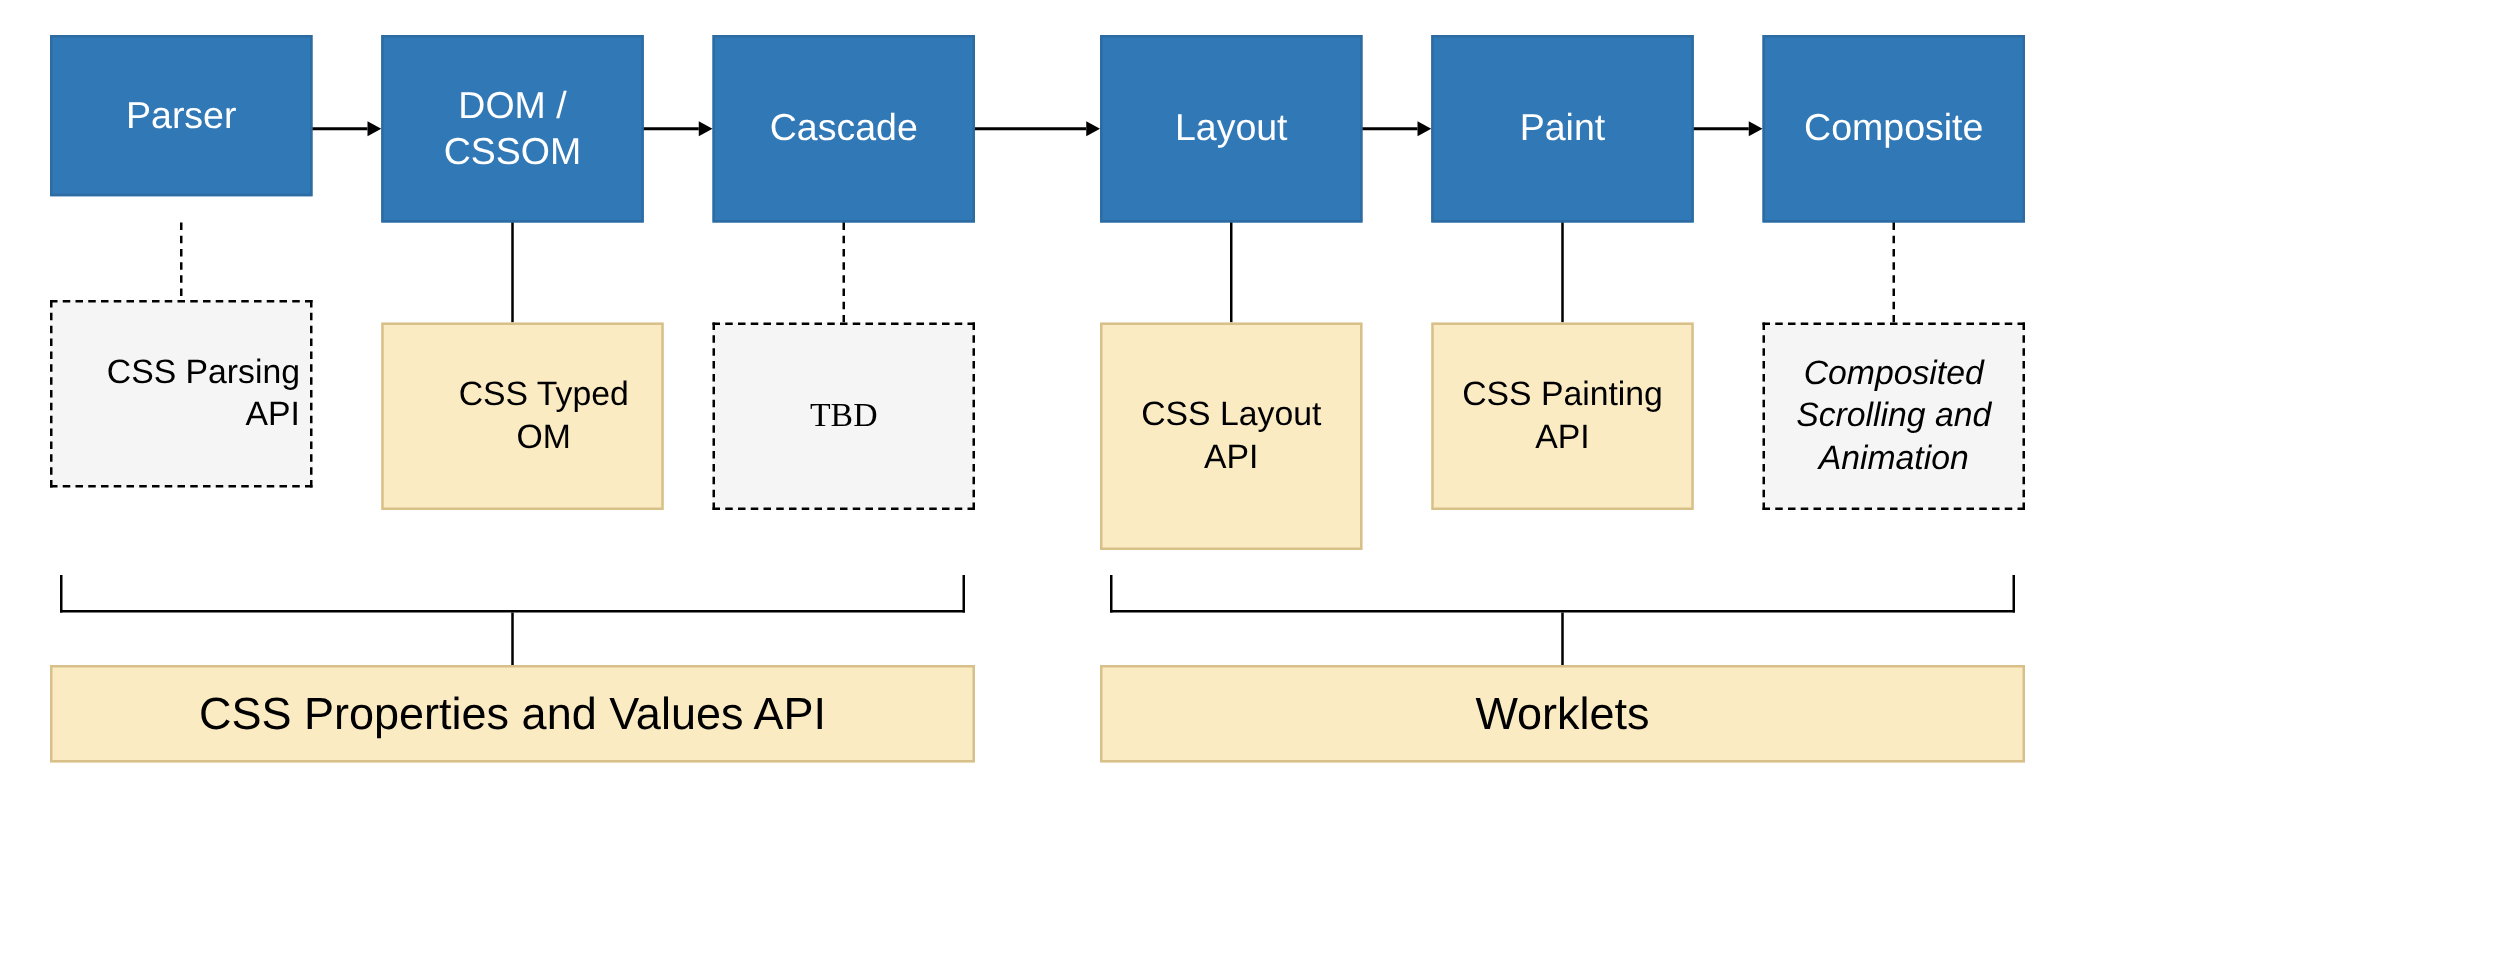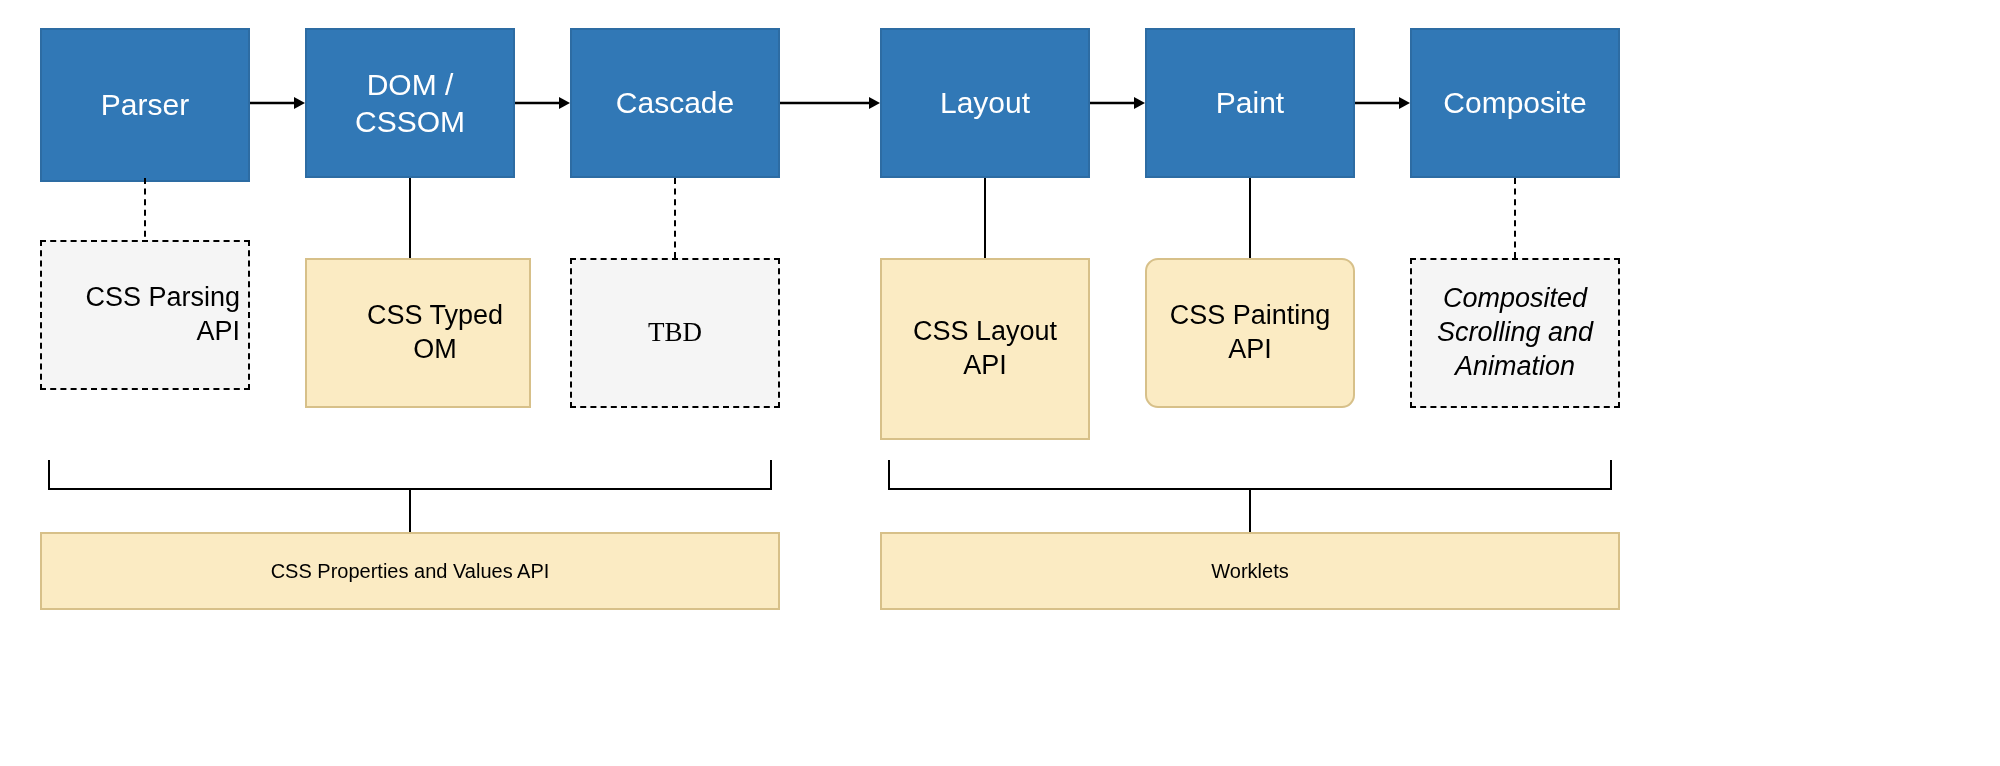--- a/index.html
+++ b/index.html
@@ -41,21 +41,21 @@
     background: #f5f5f5;
     border: 2px dashed #000000;
   }
   .bottom-bar {
     position: absolute;
     background: #fbebc3;
     border: 2px solid #d7c089;
     display: flex;
     align-items: center;
     justify-content: center;
-    font-size: 20px;
+    font-size: 36px;
     color: #000000;
     box-sizing: border-box;
   }
   .connector-v {
     position: absolute;
     width: 0;
     border-left: 2px solid #000000;
   }
   .connector-v.dashed {
     border-left-style: dashed;
@@ -75,21 +75,21 @@
   svg.arrow {
     position: absolute;
     overflow: visible;
   }
 </style>
 </head>
 <body>
 
 <div class="canvas">
 
-  <div class="box stage" style="left:40px;  top:28px; width:210px; height:154px;">
+  <div class="box stage" style="left:40px;  top:28px; width:210px; height:129px;">
       <span>Parser</span>
     </div>
   <div class="box stage" style="left:305px; top:28px; width:210px; height:150px; white-space:pre-line;"><span>DOM /
 CSSOM</span></div>
   <div class="box stage" style="left:570px; top:28px; width:210px; height:150px;">
       <span>Cascade</span>
     </div>
   <div class="box stage" style="left:880px; top:28px; width:210px; height:150px;">
       <span>Layout</span>
     </div>
@@ -133,21 +133,21 @@
     </div>
   <div class="box api solid" style="left:305px; top:258px; width:226px; height:150px;padding-left:42px;">
       <span>CSS Typed OM</span>
     </div>
   <div class="box api dashed" style="left:570px; top:258px; width:210px; height:150px;font-family:Liberation Serif, serif;">
       <span>TBD</span>
     </div>
   <div class="box api solid" style="left:880px; top:258px; width:210px; height:182px;">
       <span>CSS Layout API</span>
     </div>
-  <div class="box api solid" style="left:1145px;top:258px; width:210px; height:150px;border-radius:13px;">
+  <div class="box api solid" style="left:1145px;top:258px; width:210px; height:150px;">
       <span>CSS Painting API</span>
     </div>
   <div class="box api dashed" style="left:1410px;top:258px; width:210px; height:150px;font-style:italic;">
       <span>Composited Scrolling and Animation</span>
     </div>
 
   <div class="bracket" style="left:48px;  top:460px; width:724px; height:30px;"></div>
   <div class="bracket-stem" style="left:409px; top:490px; height:42px;"></div>
 
   <div class="bracket" style="left:888px; top:460px; width:724px; height:30px;"></div>

